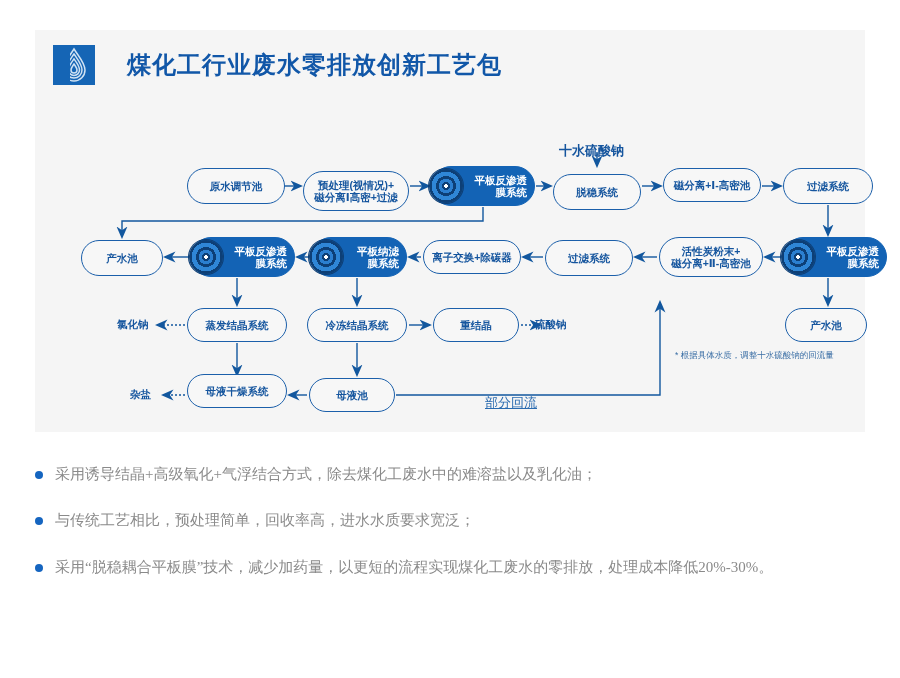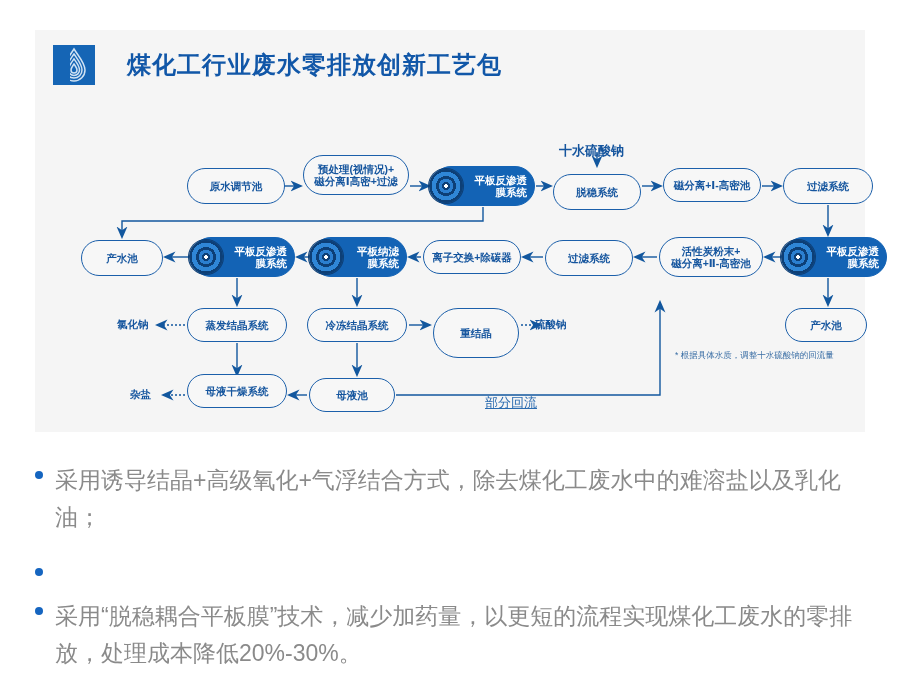--- a/index.html
+++ b/index.html
@@ -62,22 +62,22 @@
     position:absolute;font-size:13px;color:#2a6bb0;white-space:nowrap;text-decoration:underline;
   }
   
   #bullets{position:absolute;left:35px;top:462px;width:845px;}
   .bullet{display:flex;align-items:flex-start;margin-bottom:22px;}
   .dot{
     width:8px;height:8px;border-radius:50%;background:#1565c0;
     margin-top:9px;margin-right:12px;flex:none;
   }
   .btext{
-    font-size:23px;color:#8a8a8a;line-height:1.62;
-    font-family:Liberation Sans, sans-serif;
+    font-size:15px;color:#8a8a8a;line-height:1.62;
+    font-family:Liberation Serif, serif;
   }
 </style>
 </head>
 <body>
 
 <div id="panel">
 
   <div id="header">
     <div id="logo">
       <svg width="42" height="40" viewBox="0 0 42 40">
@@ -143,41 +143,41 @@
 
         <line x1="150" y1="365" x2="128" y2="365" stroke-dasharray="2 2"></line>
 
         <path d="M361 365 L625 365 L625 272"></path>
       </g>
       <g stroke="#12579e" stroke-width="1.4" fill="none"></g>
     </svg>
 
     <div id="nodes">
         <div class="node" style="left: 152px; top: 138px; width: 98px; height: 36px;"><span class="ntext">原水调节池</span></div>
-        <div class="node" style="left: 268px; top: 125px; width: 106px; height: 40px;"><span class="ntext">预处理(视情况)+
+        <div class="node" style="left: 268px; top: 141px; width: 106px; height: 40px;"><span class="ntext">预处理(视情况)+
 磁分离Ⅰ高密+过滤</span></div>
         <div class="node filled" style="left: 396px; top: 136px; width: 104px; height: 40px;"><span class="disc"></span><span class="ntext">平板反渗透
 膜系统</span></div>
         <div class="node" style="left: 518px; top: 144px; width: 88px; height: 36px;"><span class="ntext">脱稳系统</span></div>
         <div class="node" style="left: 628px; top: 138px; width: 98px; height: 34px;"><span class="ntext">磁分离+Ⅰ-高密池</span></div>
         <div class="node" style="left: 748px; top: 138px; width: 90px; height: 36px;"><span class="ntext">过滤系统</span></div>
         <div class="node" style="left: 46px; top: 210px; width: 82px; height: 36px;"><span class="ntext">产水池</span></div>
         <div class="node filled" style="left: 156px; top: 207px; width: 104px; height: 40px;"><span class="disc"></span><span class="ntext">平板反渗透
 膜系统</span></div>
         <div class="node filled" style="left: 276px; top: 207px; width: 96px; height: 40px;"><span class="disc"></span><span class="ntext">平板纳滤
 膜系统</span></div>
         <div class="node" style="left: 388px; top: 210px; width: 98px; height: 34px;"><span class="ntext">离子交换+除碳器</span></div>
         <div class="node" style="left: 510px; top: 210px; width: 88px; height: 36px;"><span class="ntext">过滤系统</span></div>
         <div class="node" style="left: 624px; top: 207px; width: 104px; height: 40px;"><span class="ntext">活性炭粉末+
 磁分离+Ⅱ-高密池</span></div>
         <div class="node filled" style="left: 748px; top: 207px; width: 104px; height: 40px;"><span class="disc"></span><span class="ntext">平板反渗透
 膜系统</span></div>
         <div class="node" style="left: 152px; top: 278px; width: 100px; height: 34px;"><span class="ntext">蒸发结晶系统</span></div>
         <div class="node" style="left: 272px; top: 278px; width: 100px; height: 34px;"><span class="ntext">冷冻结晶系统</span></div>
-        <div class="node" style="left: 398px; top: 278px; width: 86px; height: 50px;"><span class="ntext">重结晶</span></div>
+        <div class="node" style="left: 398px; top: 278px; width: 86px; height: 34px;"><span class="ntext">重结晶</span></div>
         <div class="node" style="left: 750px; top: 278px; width: 82px; height: 34px;"><span class="ntext">产水池</span></div>
         <div class="node" style="left: 152px; top: 344px; width: 100px; height: 34px; align-items: center;"><span class="ntext">母液干燥系统</span></div>
         <div class="node" style="left: 274px; top: 348px; width: 86px; height: 34px;"><span class="ntext">母液池</span></div>
       </div>
     <div id="slabels">
         <div class="slabel" style="left: 82px; top: 288px;">氯化钠</div>
         <div class="slabel" style="left: 500px; top: 288px;">硫酸钠</div>
         <div class="slabel" style="left: 95px; top: 358px;">杂盐</div>
       </div>
     <div id="annos">
@@ -190,18 +190,19 @@
   </div>
 </div>
 
 <div id="bullets">
   <div class="bullet">
     <span class="dot"></span>
     <span class="btext">采用诱导结晶+高级氧化+气浮结合方式，除去煤化工废水中的难溶盐以及乳化油；</span>
   </div>
   <div class="bullet">
     <span class="dot"></span>
+    <span class="btext">与传统工艺相比，预处理简单，回收率高，进水水质要求宽泛；</span>
   </div>
   <div class="bullet">
     <span class="dot"></span>
     <span class="btext">采用“脱稳耦合平板膜”技术，减少加药量，以更短的流程实现煤化工废水的零排放，处理成本降低20%-30%。</span>
   </div>
 </div>
 
 </body></html>

